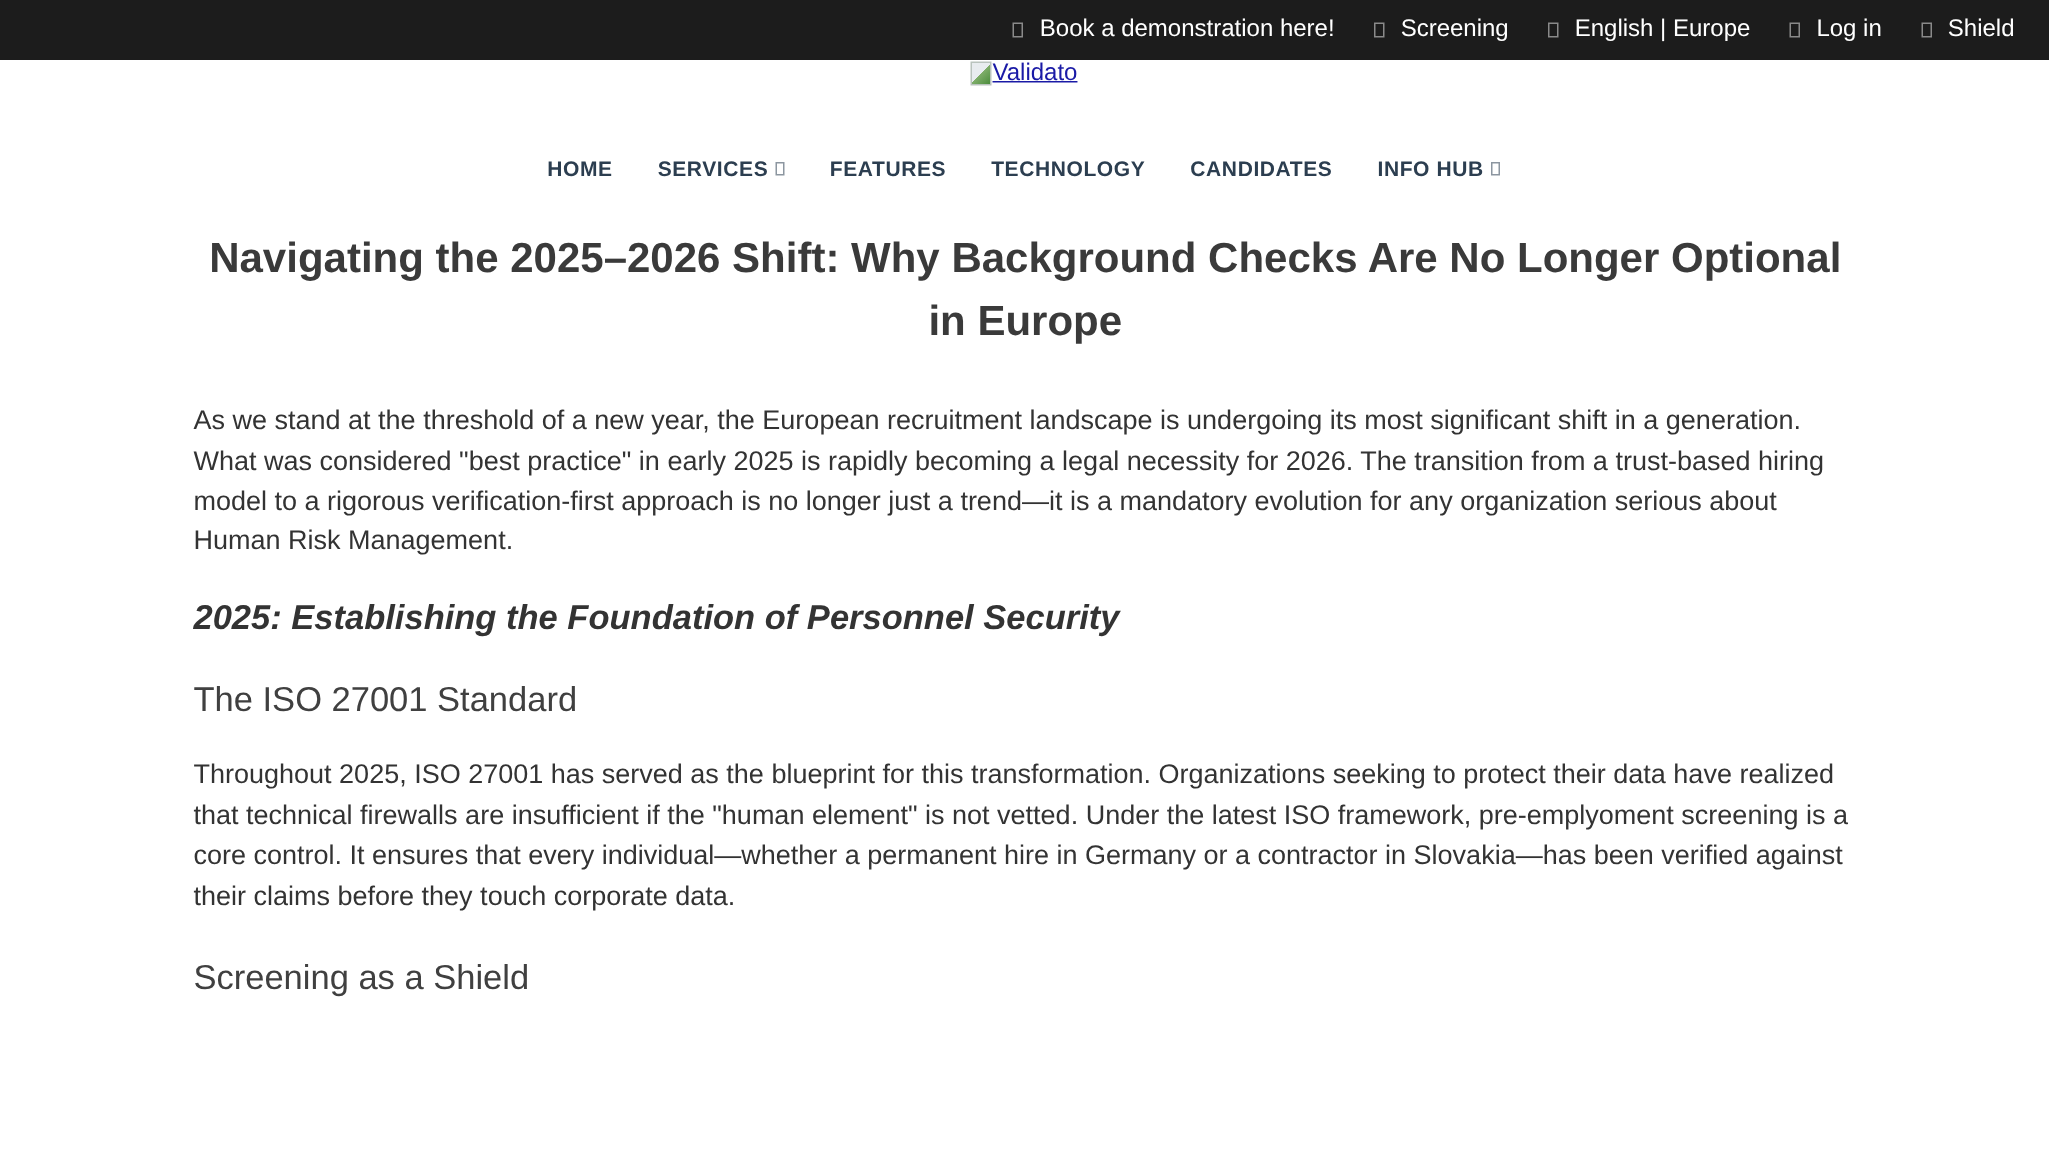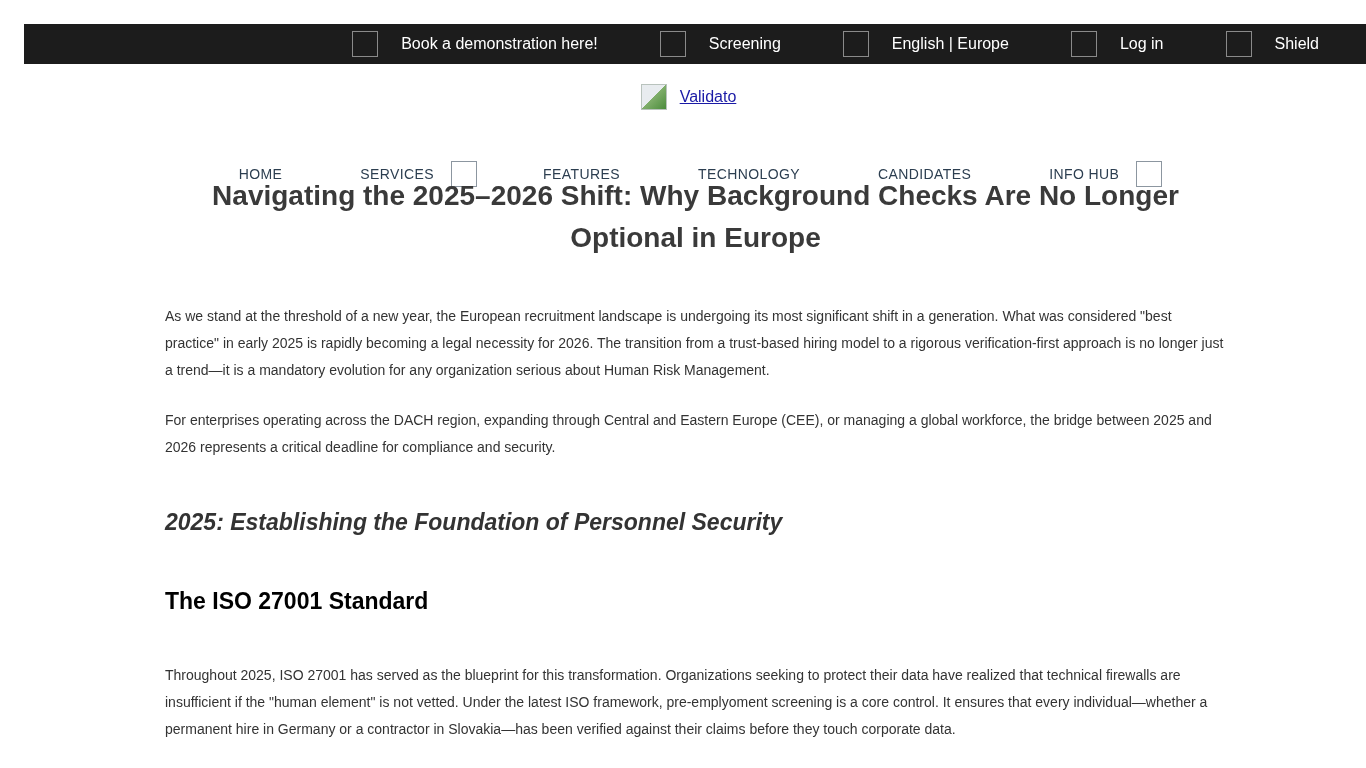--- a/index.html
+++ b/index.html
@@ -1,15 +1,15 @@
 <!DOCTYPE html>
 <html><head>
   <meta charset="utf-8">
   <style>
-    * { box-sizing: border-box; margin: 0; padding: 12px; }
+    * { box-sizing: border-box; margin: 0; padding: 0; }
     html, body { width: 1366px; height: 768px; overflow: hidden; background: #ffffff; }
     body { font-family: "Liberation Sans", sans-serif; color: #333333; }
 
     .topbar {
       height: 40px; background: #1c1c1c;
       display: flex; align-items: center; justify-content: flex-end;
       padding-right: 23px;
     }
     .topbar-item {
       display: flex; align-items: center; color: #ffffff; font-size: 16px;
@@ -29,46 +29,46 @@
       display: flex; align-items: center; color: #1a1aa6; font-size: 16px;
       text-decoration: underline; cursor: pointer;
     }
     .logo .broken-img {
       display: inline-block; width: 14px; height: 16px; margin-right: 1px;
       background: linear-gradient(135deg, #e8ecef 0%, #e8ecef 50%, #7fae6a 50%, #4b8c3c 100%);
       border: 1px solid #b9c3bd;
     }
     .nav { display: flex; align-items: center; }
     .nav-item {
-      color: #2c3e50; font-size: 14px; font-weight: normal; letter-spacing: 0.4px;
+      color: #2c3e50; font-size: 14px; font-weight: bold; letter-spacing: 0.4px;
       margin-left: 30px; cursor: pointer; display: flex; align-items: center;
       text-transform: uppercase;
     }
     .nav-item:first-child { margin-left: 0; }
     .nav-item .caret {
       display: inline-block; width: 6px; height: 9px; border: 1px solid #8c96a0;
       margin-left: 5px;
     }
 
     .content { padding: 0 128px 0 129px; }
     .page-title {
       text-align: center; font-size: 28px; font-weight: bold; color: #3a3a3a;
       line-height: 42px; margin-top: 31px; padding: 0 8px;
     }
     .para {
-      font-size: 14px; line-height: 26.8px; color: #333333;
+      font-size: 18px; line-height: 26.8px; color: #333333;
     }
     .intro { margin-top: 32px; }
     .h2 {
       font-size: 23px; font-weight: bold; color: #333333; line-height: 30px;
       margin-top: 22px;
       font-style: italic;
     }
     .h3 {
-      font-size: 23px; font-weight: bold; color: #000000; line-height: 30px;
+      font-size: 23px; font-weight: normal; color: #404040; line-height: 30px;
       margin-top: 25px;
     }
     .after-h2 { margin-top: 15px; }
     .after-h3 { margin-top: 22px; }
     .h3-cut { margin-top: 26px; }
   </style>
 </head>
 <body>
 
 <div class="topbar">
@@ -120,21 +120,20 @@
       <span>INFO HUB</span>
       <span class="caret"></span>
     </a>
   </nav>
 </div>
 
 <main class="content">
   <h1 class="page-title">Navigating the 2025–2026 Shift: Why Background Checks Are No Longer Optional in Europe</h1>
 
   <p class="para intro">As we stand at the threshold of a new year, the European recruitment landscape is undergoing its most significant shift in a generation. What was considered "best practice" in early 2025 is rapidly becoming a legal necessity for 2026. The transition from a trust-based hiring model to a rigorous verification-first approach is no longer just a trend—it is a mandatory evolution for any organization serious about Human Risk Management.</p>
-  <p class="para">For enterprises operating across the DACH region, expanding through Central and Eastern Europe (CEE), or managing a global workforce, the bridge between 2025 and 2026 represents a critical deadline for compliance and security.</p>
 
   <h2 class="h2">2025: Establishing the Foundation of Personnel Security</h2>
 
   <h3 class="h3">The ISO 27001 Standard</h3>
   <p class="para after-h3">Throughout 2025, ISO 27001 has served as the blueprint for this transformation. Organizations seeking to protect their data have realized that technical firewalls are insufficient if the "human element" is not vetted. Under the latest ISO framework, pre-emplyoment screening is a core control. It ensures that every individual—whether a permanent hire in Germany or a contractor in Slovakia—has been verified against their claims before they touch corporate data.</p>
 
   <h3 class="h3 h3-cut">Screening as a Shield</h3>
 </main>
 
 </body></html>

